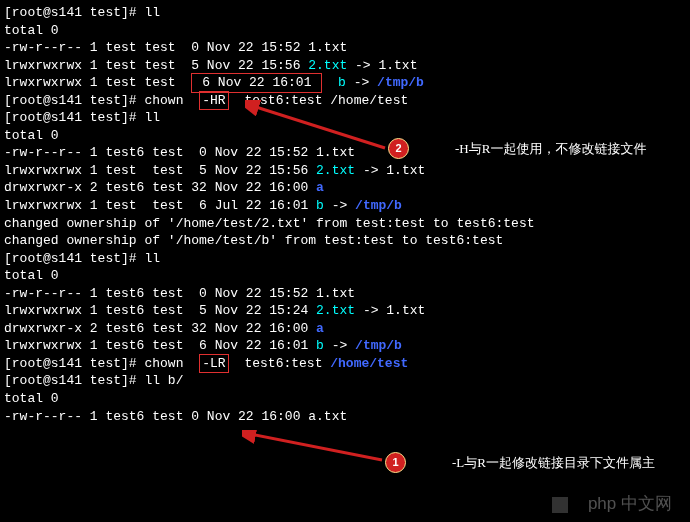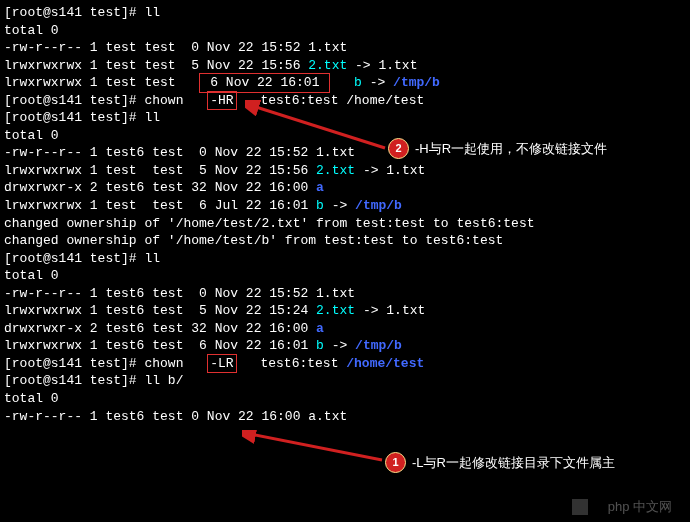--- a/index.html
+++ b/index.html
@@ -17,21 +17,21 @@
       overflow: hidden;
     }
     .line { white-space: pre; }
     .cyan { color: #00ffff; font-weight: normal; }
     .blue { color: #4169ff; font-weight: bold; }
     .red-box {
       border: 1.5px solid #e03030;
       display: inline-block;
       box-sizing: border-box;
       padding: 0 2px;
-      margin: -2px 16px;
+      margin: -2px 8px;
       text-align: center;
     }
     .callout {
       position: absolute;
       display: flex;
       align-items: center;
       gap: 6px;
     }
     .num-badge {
       width: 19px;
@@ -41,34 +41,35 @@
       border: 1.5px solid #ffe08a;
       color: #fff;
       display: flex;
       align-items: center;
       justify-content: center;
       font-size: 11px;
       font-family: sans-serif;
       font-weight: bold;
     }
     .zh-text {
-      font-family: Liberation Sans, sans-serif;
+      font-family: Liberation Serif, serif;
       font-size: 13px;
       color: #fff;
+      margin-left: 40px;
     }
     .arrow {
       position: absolute;
     }
     .watermark {
       position: absolute;
       right: 18px;
       bottom: 6px;
       font-family: sans-serif;
       color: rgba(200,200,200,0.4);
-      font-size: 13px;
+      font-size: 17px;
       display: flex;
       align-items: center;
       gap: 20px;
     }
     .wm-logo {
       width: 16px; height: 16px;
       background: rgba(200,200,200,0.25);
       display:inline-block;
     }
   </style>

